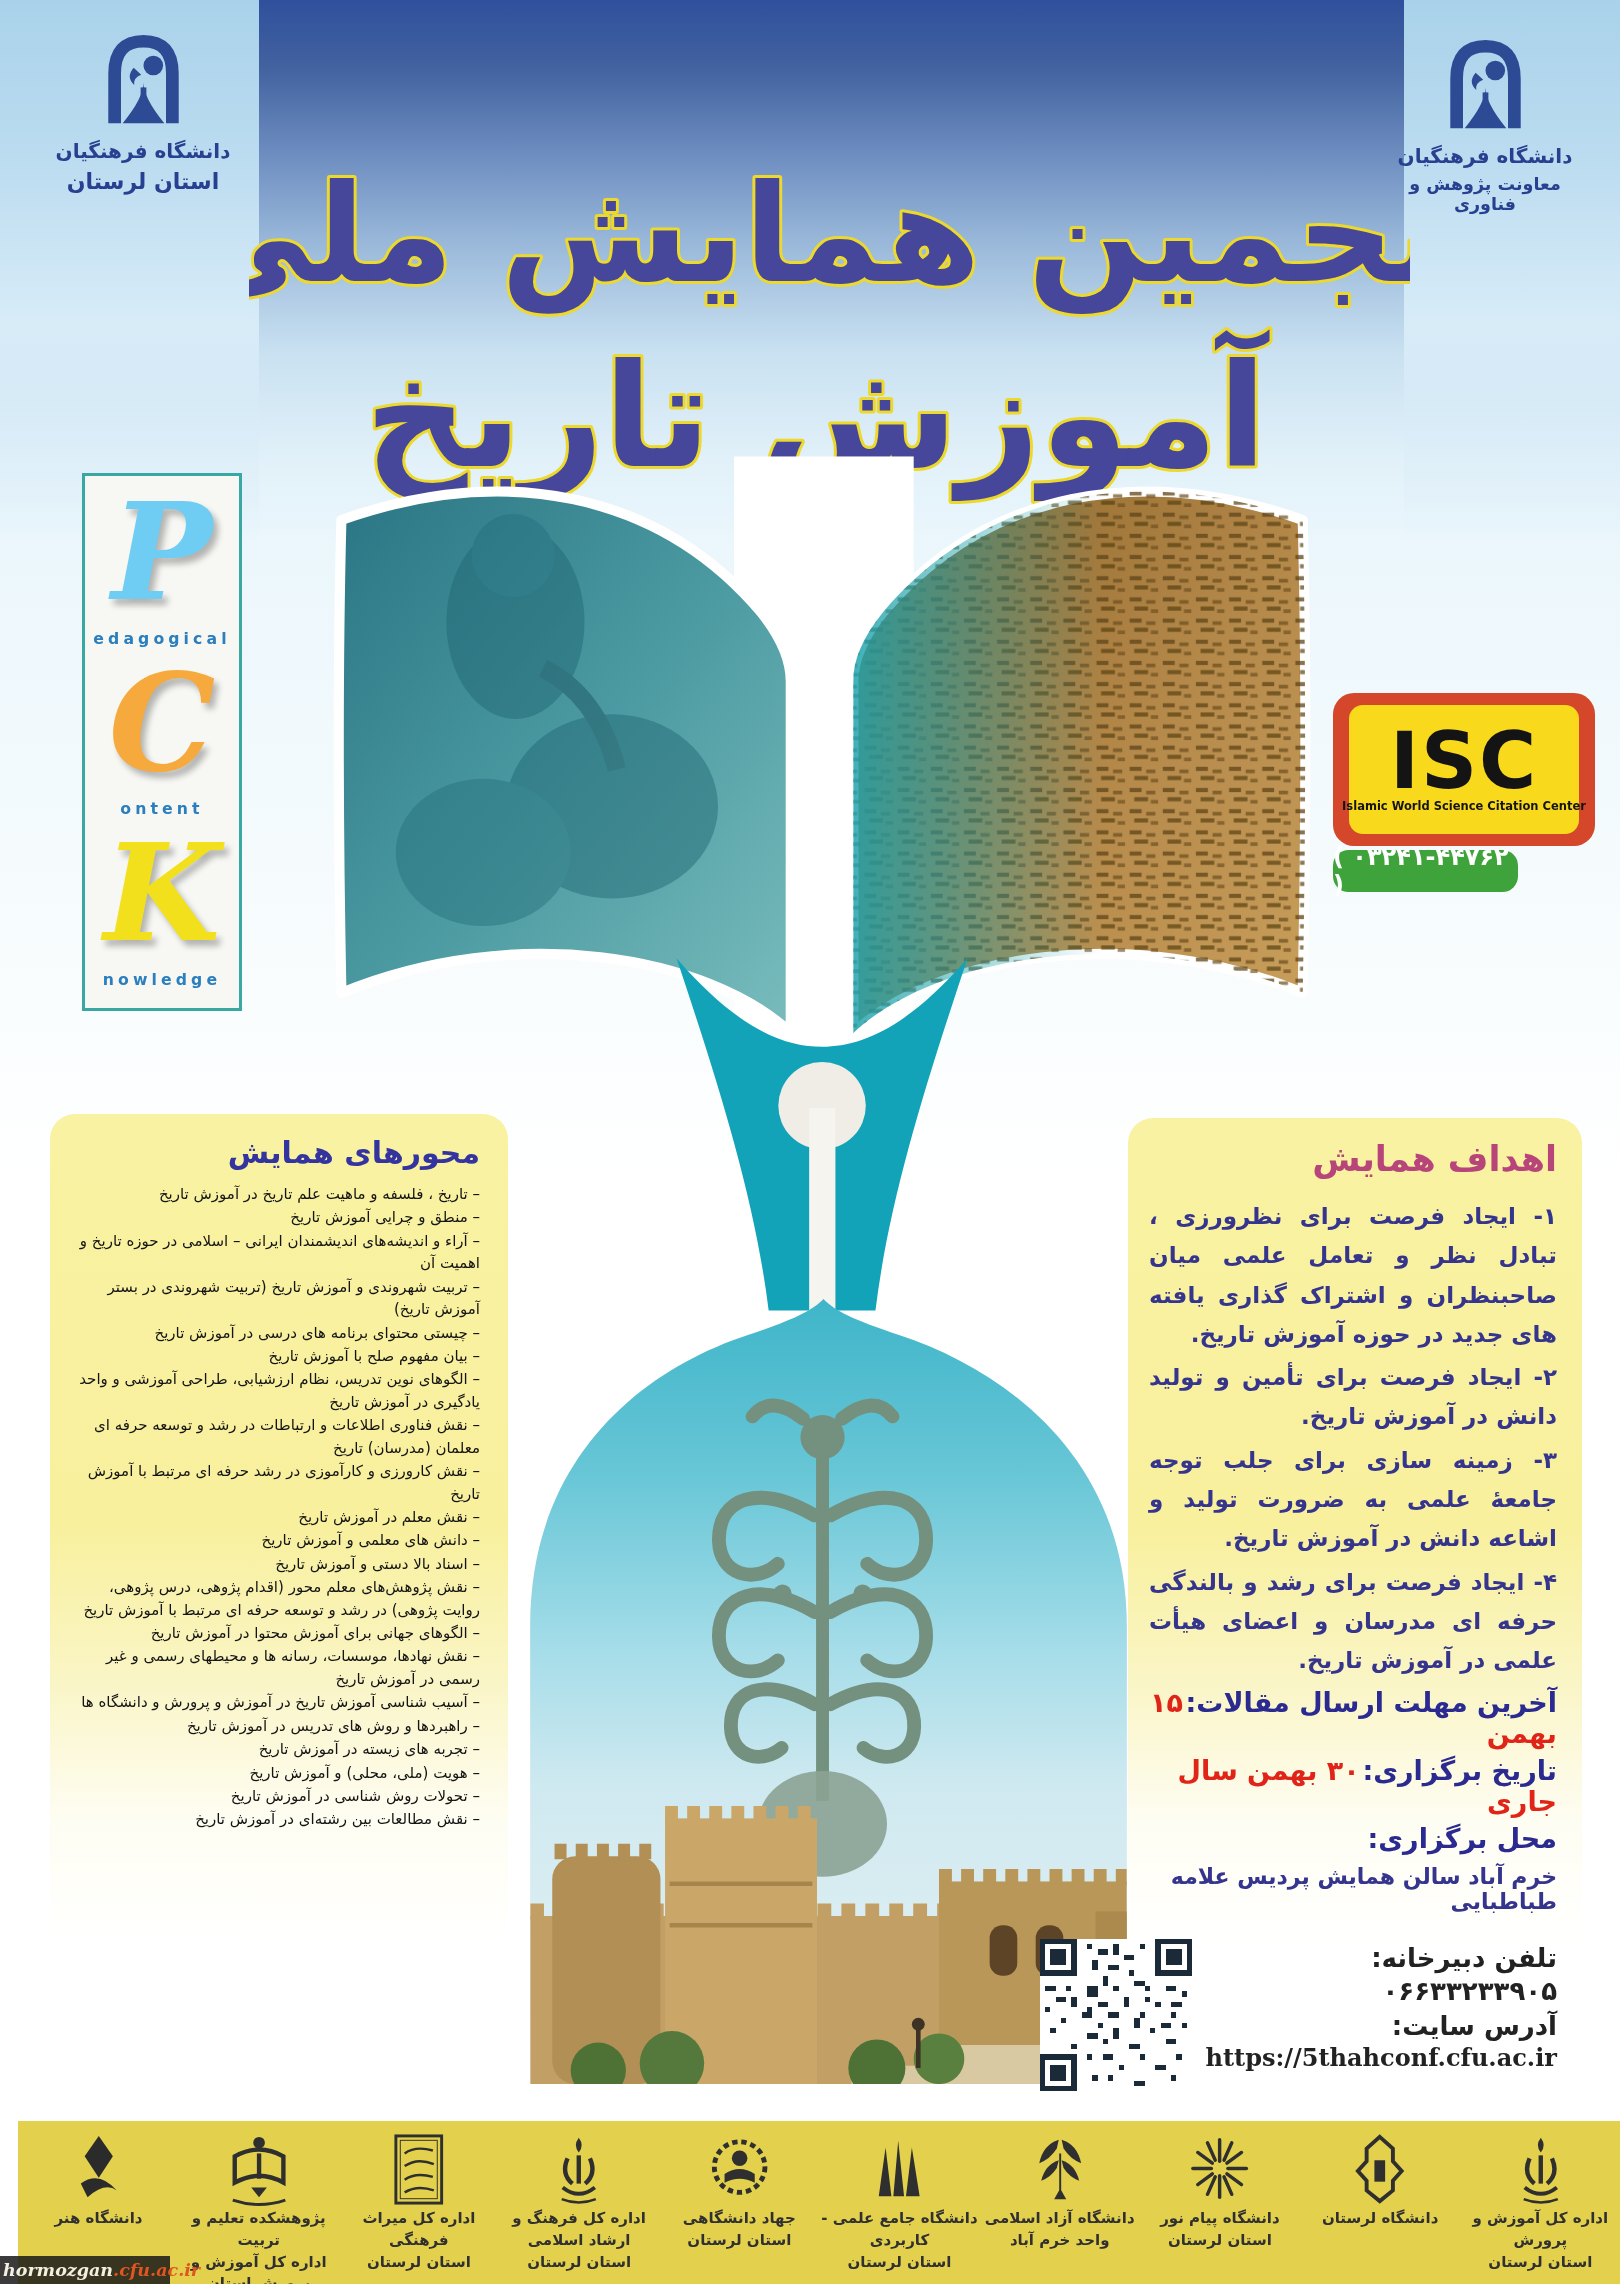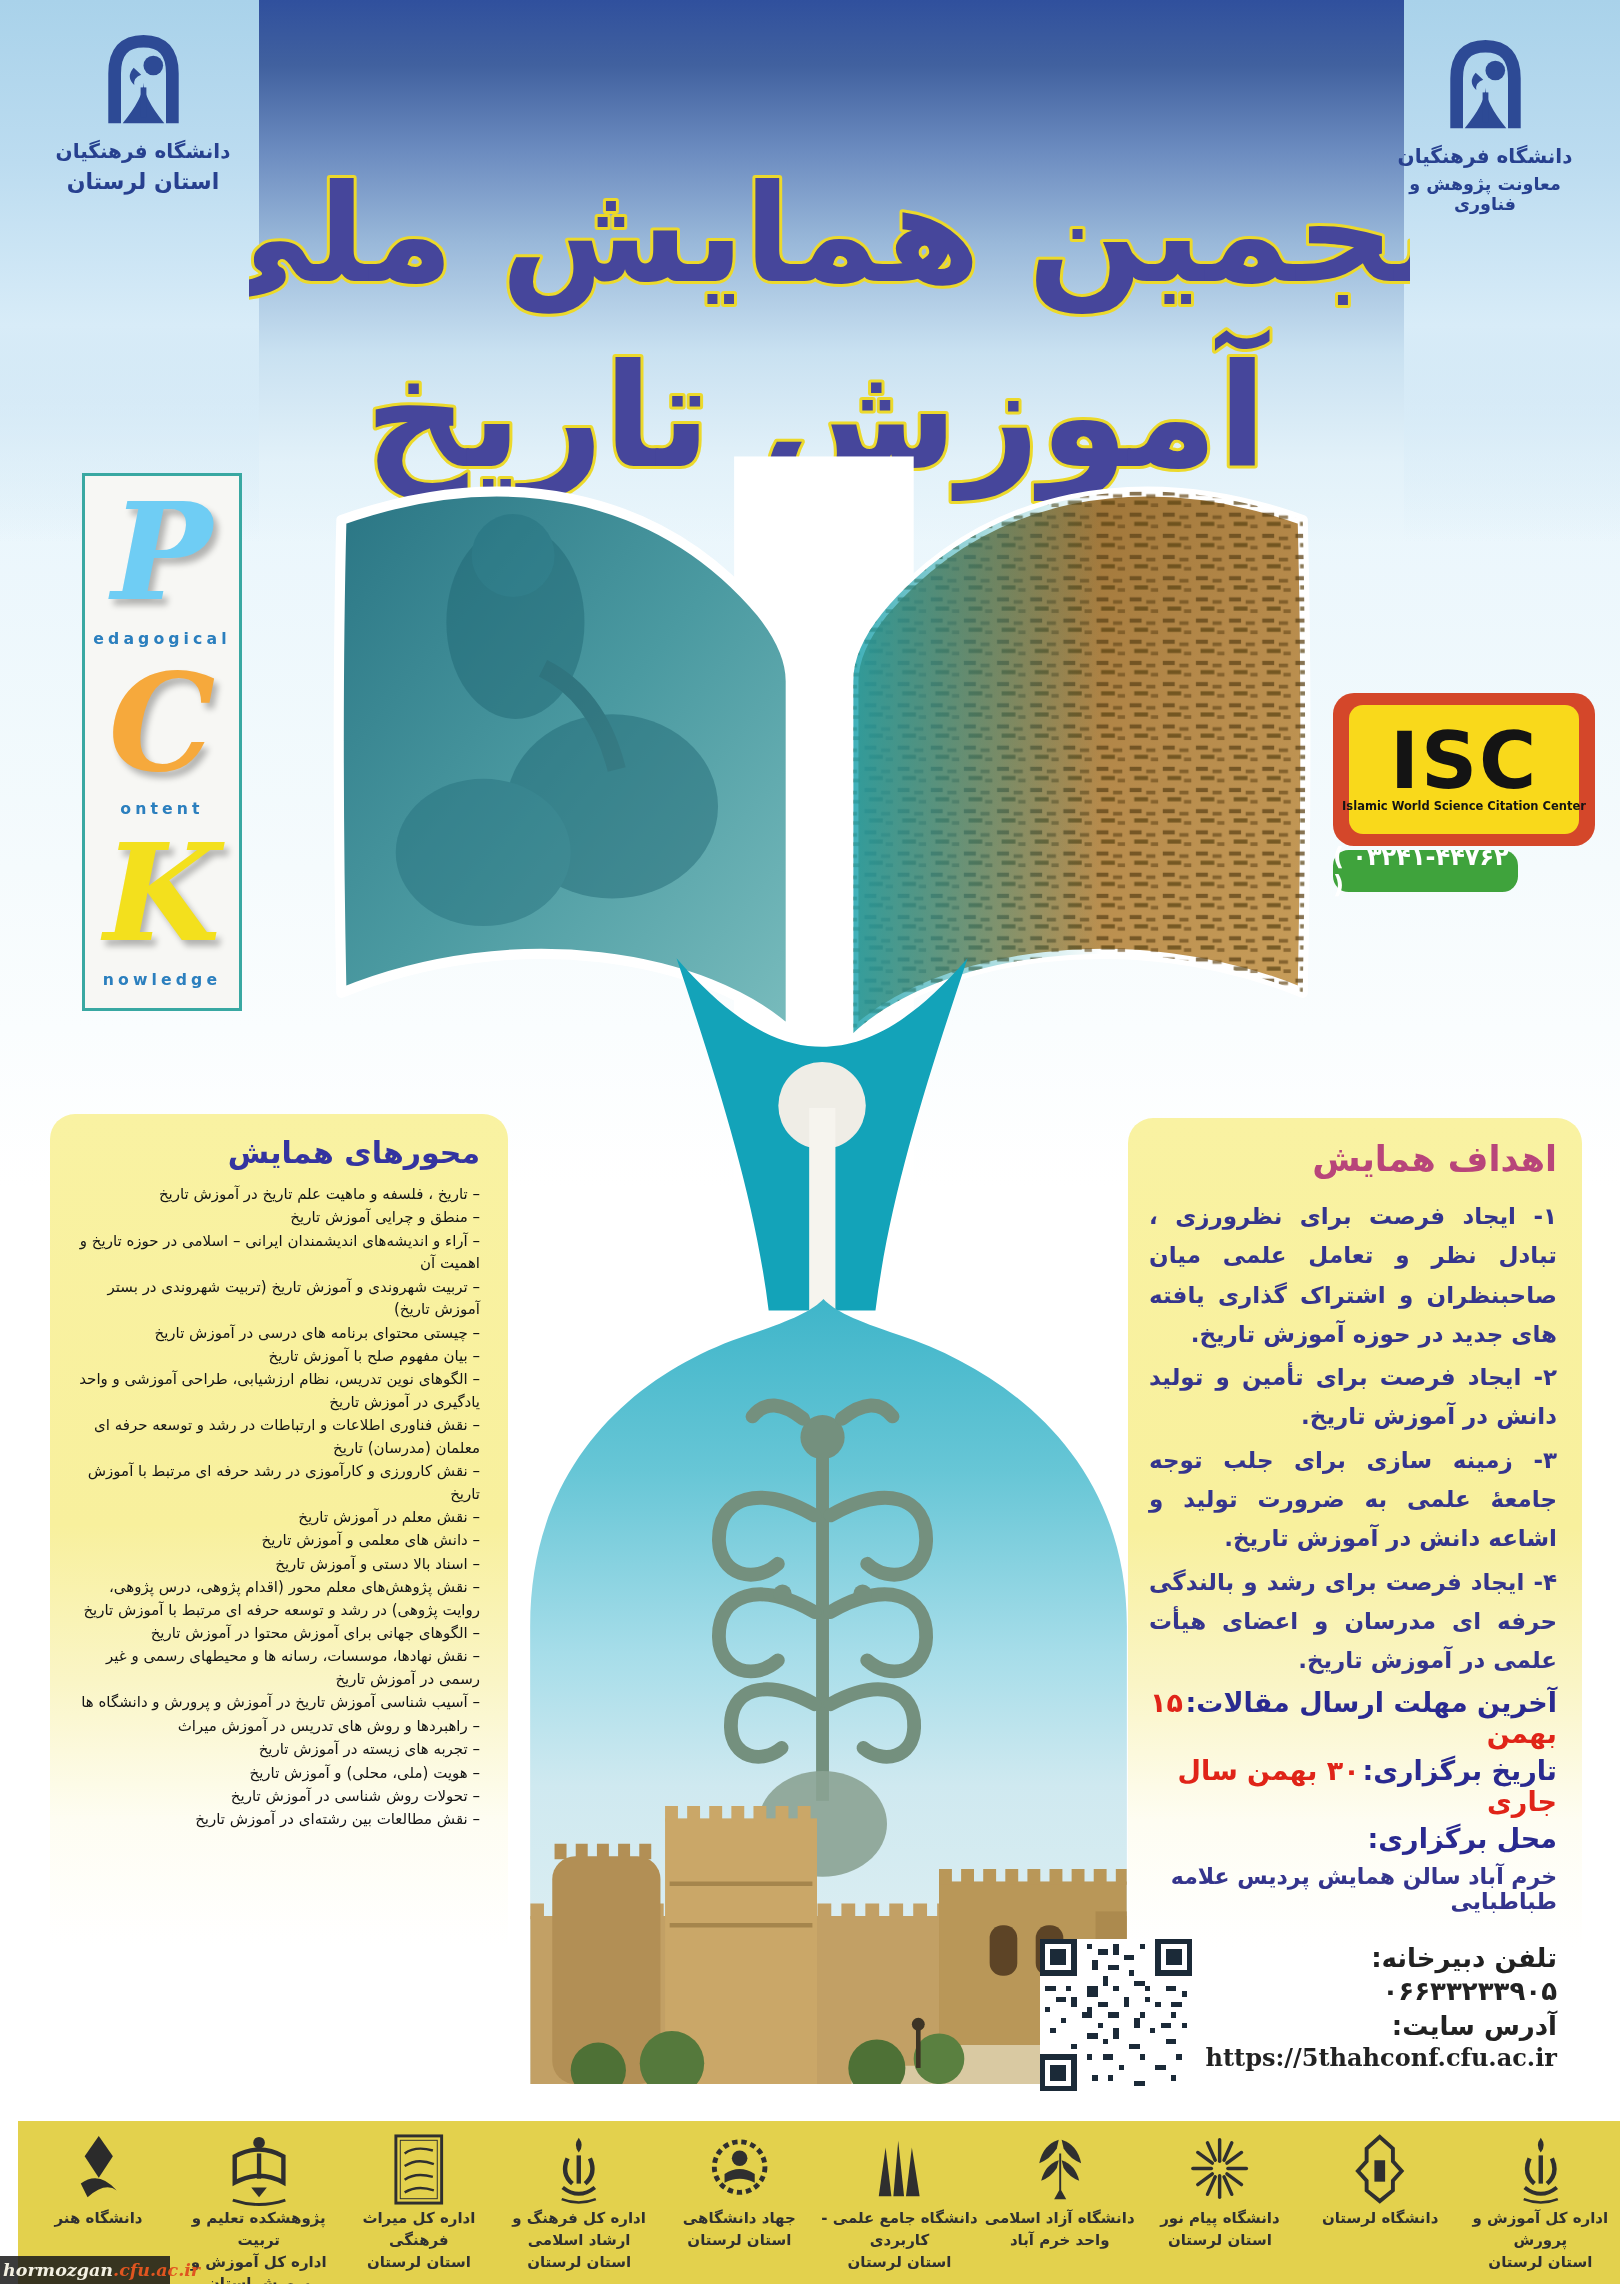--- a/index.html
+++ b/index.html
@@ -260,21 +260,21 @@
     <div class="theme">– الگوهای نوین تدریس، نظام ارزشیابی، طراحی آموزشی و واحد یادگیری در آموزش تاریخ</div>
     <div class="theme">– نقش فناوری اطلاعات و ارتباطات در رشد و توسعه حرفه ای معلمان (مدرسان) تاریخ</div>
     <div class="theme">– نقش کارورزی و کارآموزی در رشد حرفه ای مرتبط با آموزش تاریخ</div>
     <div class="theme">– نقش معلم در آموزش تاریخ</div>
     <div class="theme">– دانش های معلمی و آموزش تاریخ</div>
     <div class="theme">– اسناد بالا دستی و آموزش تاریخ</div>
     <div class="theme">– نقش پژوهش‌های معلم محور (اقدام پژوهی، درس پژوهی، روایت پژوهی) در رشد و توسعه حرفه ای مرتبط با آموزش تاریخ</div>
     <div class="theme">– الگوهای جهانی برای آموزش محتوا در آموزش تاریخ</div>
     <div class="theme">– نقش نهادها، موسسات، رسانه ها و محیطهای رسمی و غیر رسمی در آموزش تاریخ</div>
     <div class="theme">– آسیب شناسی آموزش تاریخ در آموزش و پرورش و دانشگاه ها</div>
-    <div class="theme">– راهبردها و روش های تدریس در آموزش میراث</div>
+    <div class="theme">– راهبردها و روش های تدریس در آموزش تاریخ</div>
     <div class="theme">– تجربه های زیسته در آموزش تاریخ</div>
     <div class="theme">– هویت (ملی، محلی) و آموزش تاریخ</div>
     <div class="theme">– تحولات روش شناسی در آموزش تاریخ</div>
     <div class="theme">– نقش مطالعات بین رشته‌ای در آموزش تاریخ</div>
   </div>
 
   <div class="abs panel goals-col">
     <h2 class="panel-title">اهداف همایش</h2>
     <p class="goal">۱- ایجاد فرصت برای نظرورزی ، تبادل نظر و تعامل علمی میان صاحبنظران و اشتراک گذاری یافته های جدید در حوزه آموزش تاریخ.</p>
     <p class="goal">۲- ایجاد فرصت برای تأمین و تولید دانش در آموزش تاریخ.</p>

